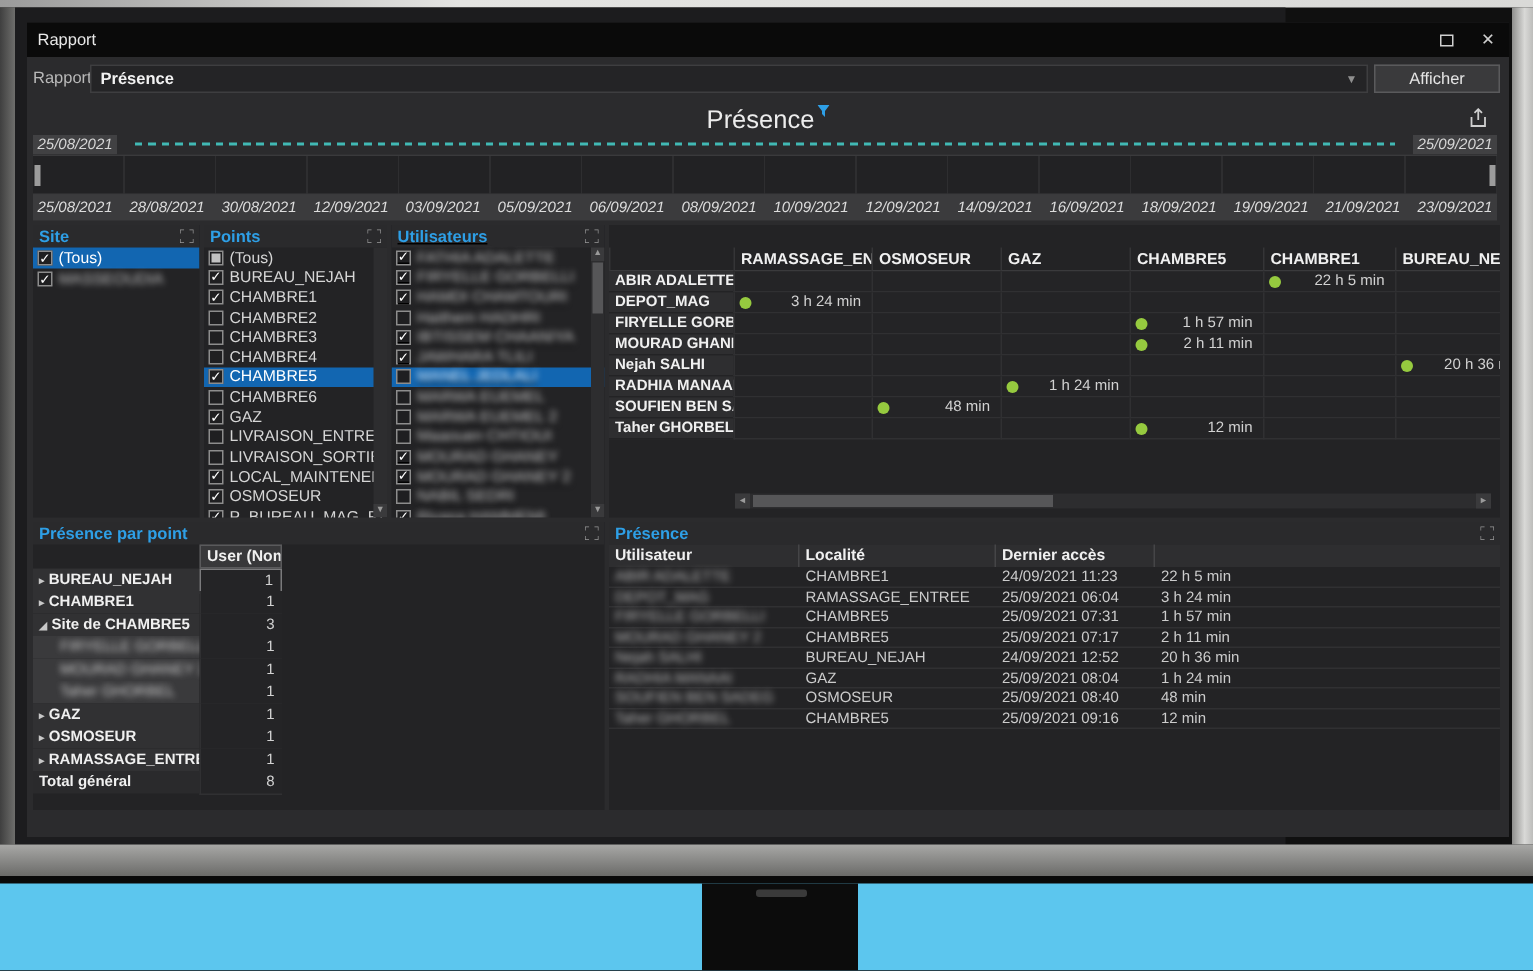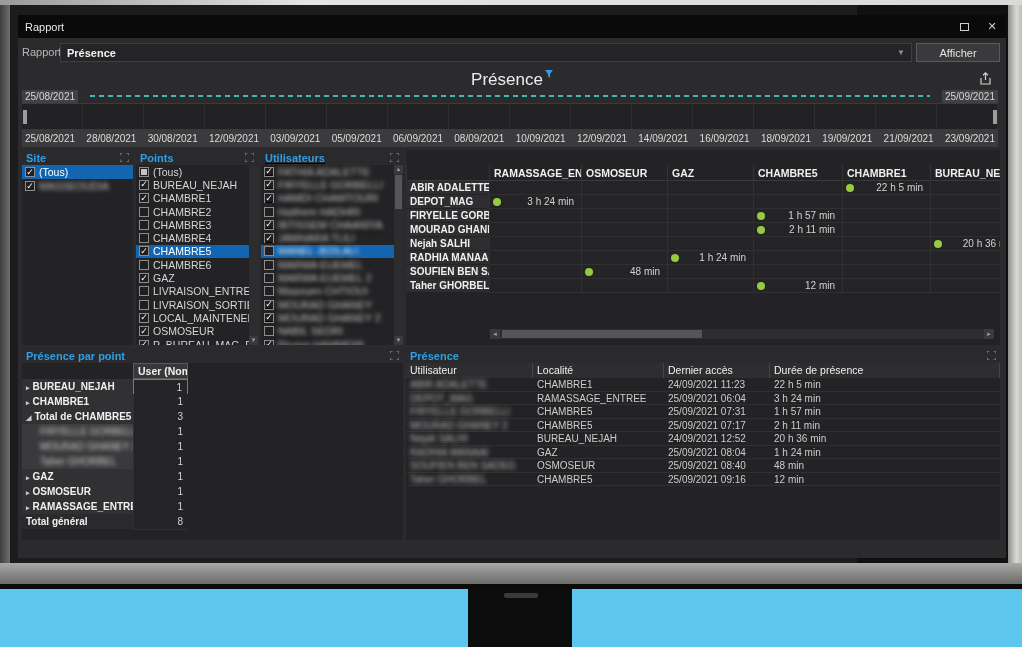--- a/index.html
+++ b/index.html
@@ -39,21 +39,21 @@
   .show-btn { position:absolute; left:898px; top:28px; width:84px; height:19px; background:#3a3a3c;
               border:1px solid #5a5a5c; color:#e4e4e4; font-size:11px;
               display:flex; align-items:center; justify-content:center; }
 
   .report-title { position:absolute; left:0; top:55px; width:100%; text-align:center;
                   font-size:17px; color:#ececec; }
   .filter-ic { display:inline-block; vertical-align:super; margin-left:2px; }
   .export-ic { position:absolute; right:14px; top:57px; }
 
   
-  .timeline { position:absolute; left:4px; top:75px; width:976px; height:57px; }
+  .timeline { position:absolute; left:4px; top:75px; width:976px; height:57px;font-style:italic; }
   .range-row { position:relative; height:13px; }
   .range-box { position:absolute; top:0; height:13px; background:#414143; color:#d6d6d6;
                font-size:10px; line-height:13px; padding:0 3px; }
   .range-box.l { left:0; } .range-box.r { right:0; }
   .range-line { position:absolute; left:68px; right:68px; top:5px; height:2px;
                 background:repeating-linear-gradient(90deg,#41b9b4 0 5px, transparent 5px 9px); }
   .tl-chart { position:absolute; left:0; top:13px; width:976px; height:27px; background:#222224;
               border-top:1px solid #3a3a3c; border-bottom:1px solid #3a3a3c;
               background-image:repeating-linear-gradient(90deg, transparent 0 60px, #2e2e30 60px 61px); }
   .tl-handle { position:absolute; top:6px; width:4px; height:14px; background:#9c9c9c; }
@@ -119,21 +119,21 @@
   .pbp-name .arr { color:#c8c8c8; font-size:7px; margin-right:3px; }
   .pbp-row.child .pbp-name { padding-left:18px; background:#3a3a3c; font-weight:normal; color:#e2e2e2; }
   .pbp-row.total .pbp-name { background:#2a2a2c; }
   .pbp-val { background:#242426; border-bottom:1px solid #303032; border-left:1px solid #303032;
              font-size:10px; color:#d2d2d2; text-align:right; padding-right:5px; line-height:15px; }
   .pbp-row.focus .pbp-val { border:1px solid #7a7a7c; }
 
   
   .pres-grid { position:absolute; left:0; top:15px; width:594px; }
   .pres-hrow { display:grid; grid-template-columns:127px 131px 106px 230px; height:15px; background:#2e2e30; }
-  .pres-hcell { font-size:10.5px; font-weight:normal; color:#f0f0f0; padding-left:4px; line-height:15px;
+  .pres-hcell { font-size:10.5px; font-weight:bold; color:#f0f0f0; padding-left:4px; line-height:15px;
                 border-right:1px solid #454547; white-space:nowrap; overflow:hidden; }
   .pres-row { display:grid; grid-template-columns:127px 131px 106px 230px; height:13.5px;
               border-bottom:1px solid #303032; }
   .pres-cell { font-size:10px; color:#cccccc; padding-left:4px; line-height:13px; white-space:nowrap; overflow:hidden; }
 
   svg { display:block; }
 </style>
 </head>
 <body>
 
@@ -496,21 +496,21 @@
             </div>
             <div class="pbp-row collapsed focus">
               <div class="pbp-name"><span class="arr">▸</span><span>BUREAU_NEJAH</span></div>
               <div class="pbp-val">1</div>
             </div>
             <div class="pbp-row collapsed">
               <div class="pbp-name"><span class="arr">▸</span><span>CHAMBRE1</span></div>
               <div class="pbp-val">1</div>
             </div>
             <div class="pbp-row expanded">
-              <div class="pbp-name"><span class="arr">◢</span><span>Total de CHAMBRE5</span></div>
+              <div class="pbp-name"><span class="arr">◢</span><span>Site de CHAMBRE5</span></div>
               <div class="pbp-val">3</div>
             </div>
             <div class="pbp-row child">
               <div class="pbp-name"><span class="blur">FIRYELLE GORBELLI</span></div>
               <div class="pbp-val">1</div>
             </div>
             <div class="pbp-row child">
               <div class="pbp-name"><span class="blur">MOURAD GHANEY 2</span></div>
               <div class="pbp-val">1</div>
             </div>
@@ -543,21 +543,20 @@
             <span class="sp"></span>
           <svg width="9" height="9" viewBox="0 0 10 10">
               <path d="M0 3V0h3M7 0h3v3M10 7v3H7M3 10H0V7" stroke="#9a9a9a" fill="none"></path>
             </svg>
         </div>
         <div class="pres-grid" id="pres-grid">
             <div class="pres-hrow">
               <div class="pres-hcell">Utilisateur</div>
               <div class="pres-hcell">Localité</div>
               <div class="pres-hcell">Dernier accès</div>
-              <div class="pres-hcell">Durée de présence</div>
             </div>
             <div class="pres-row">
               <div class="pres-cell blur">ABIR ADALETTE</div>
               <div class="pres-cell">CHAMBRE1</div>
               <div class="pres-cell">24/09/2021 11:23</div>
               <div class="pres-cell">22 h 5 min</div>
             </div>
             <div class="pres-row">
               <div class="pres-cell blur">DEPOT_MAG</div>
               <div class="pres-cell">RAMASSAGE_ENTREE</div>

